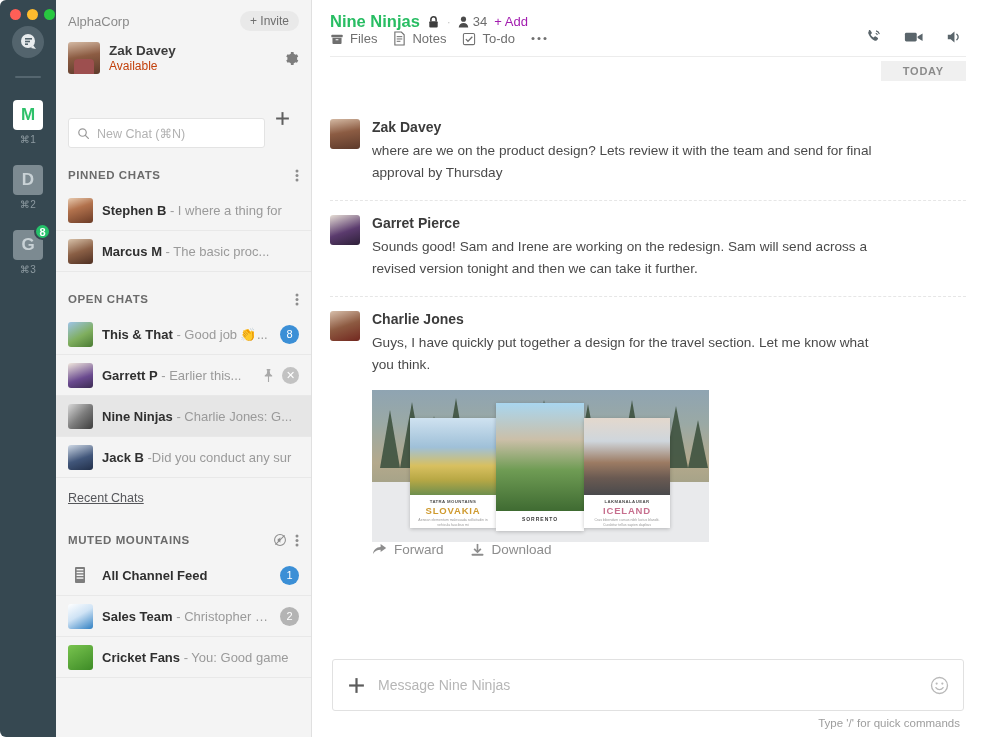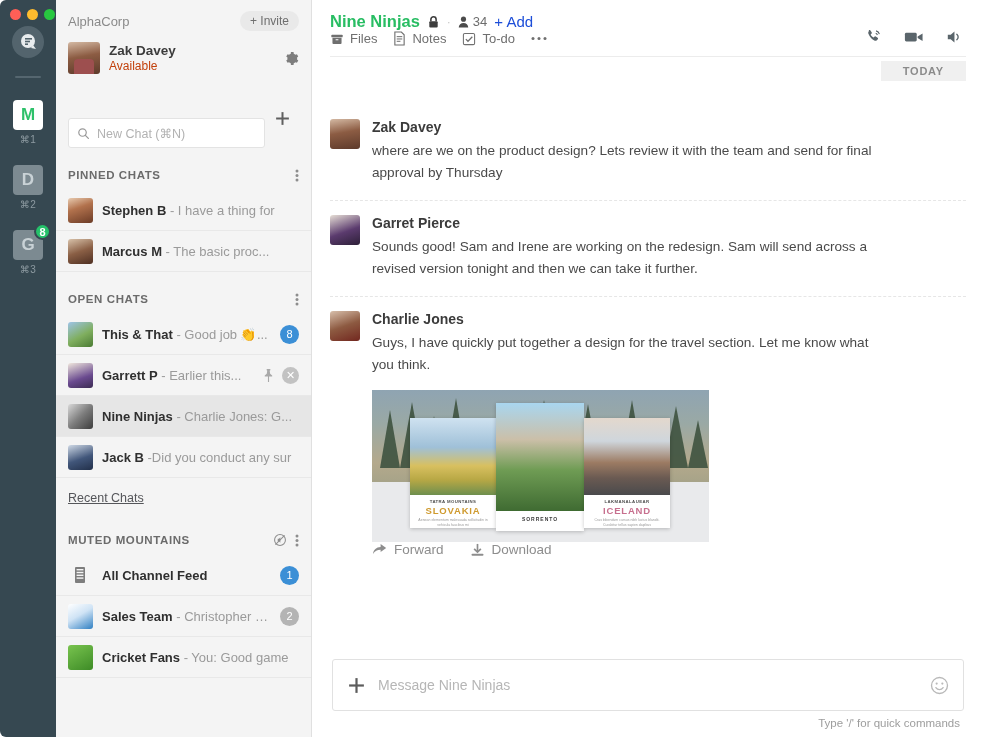--- a/index.html
+++ b/index.html
@@ -148,21 +148,21 @@
   .a-garret{ background: linear-gradient(160deg,#e7dfd6 0%,#5b3b6e 55%,#2d2038 100%); }
   .a-charlie{background: linear-gradient(160deg,#d8bfab 0%,#8d5a41 50%,#72271f 100%); }
 
   
   .main { flex: 1; display: flex; flex-direction: column; min-width: 0; background: #fff;}
   .chat-head { padding: 12px 18px 0 18px; position: relative; }
   .head-title-row { display: flex; align-items: center; gap: 7px; }
   .room-title { font-size: 16.5px; font-weight: bold; color: #28bd63; }
   .mid-dot { color: #c7c7c7; font-size: 12px; }
   .member-count { font-size: 13px; color: #6d6d6d; display:flex; align-items:center; gap:4px;}
-  .add-link { font-size: 15px; color: #1d4ed8; }
+  .add-link { font-size: 13px; color: #a21caf; }
   .tabs-row { display: flex; align-items: center; gap: 16px; padding-bottom: 10px;}
   .tab { display: flex; align-items: center; gap: 6px; font-size: 13px; color: #6f6f6f; }
   .head-actions { position: absolute; right: 20px; top: 28px; display: flex; gap: 22px; color: #5a656b; }
   .head-sep { height: 1px; background: #ececec; }
 
   
   .msgs { flex: 1; overflow: hidden; position: relative; padding: 0 18px; }
   .today-wrap { display: flex; justify-content: flex-end; padding: 4px 0 0 0; }
   .today {
     background: #f0f0f0; color: #8b8b8b; font-size: 11px; font-weight: bold;
@@ -313,21 +313,21 @@
             <circle cx="2" cy="3" r="1.5" fill="currentColor"></circle>
             <circle cx="2" cy="7.5" r="1.5" fill="currentColor"></circle>
             <circle cx="2" cy="12" r="1.5" fill="currentColor"></circle>
           </svg>
         </span>
       </span>
     </div>
 
     <div class="chat-row">
       <div class="av a-steph"></div>
-      <div class="chat-text"><b>Stephen B</b><span> - I have a thing for</span></div>
+      <div class="chat-text"><b>Stephen B</b><span> - I where a thing for</span></div>
     </div>
     <div class="chat-row">
       <div class="av a-marcus"></div>
       <div class="chat-text"><b>Marcus M</b><span> - The basic proc...</span></div>
     </div>
 
     <div class="section-hd">
       <span class="section-title">OPEN CHATS</span>
       <span class="section-actions">
         <span class="icon">

